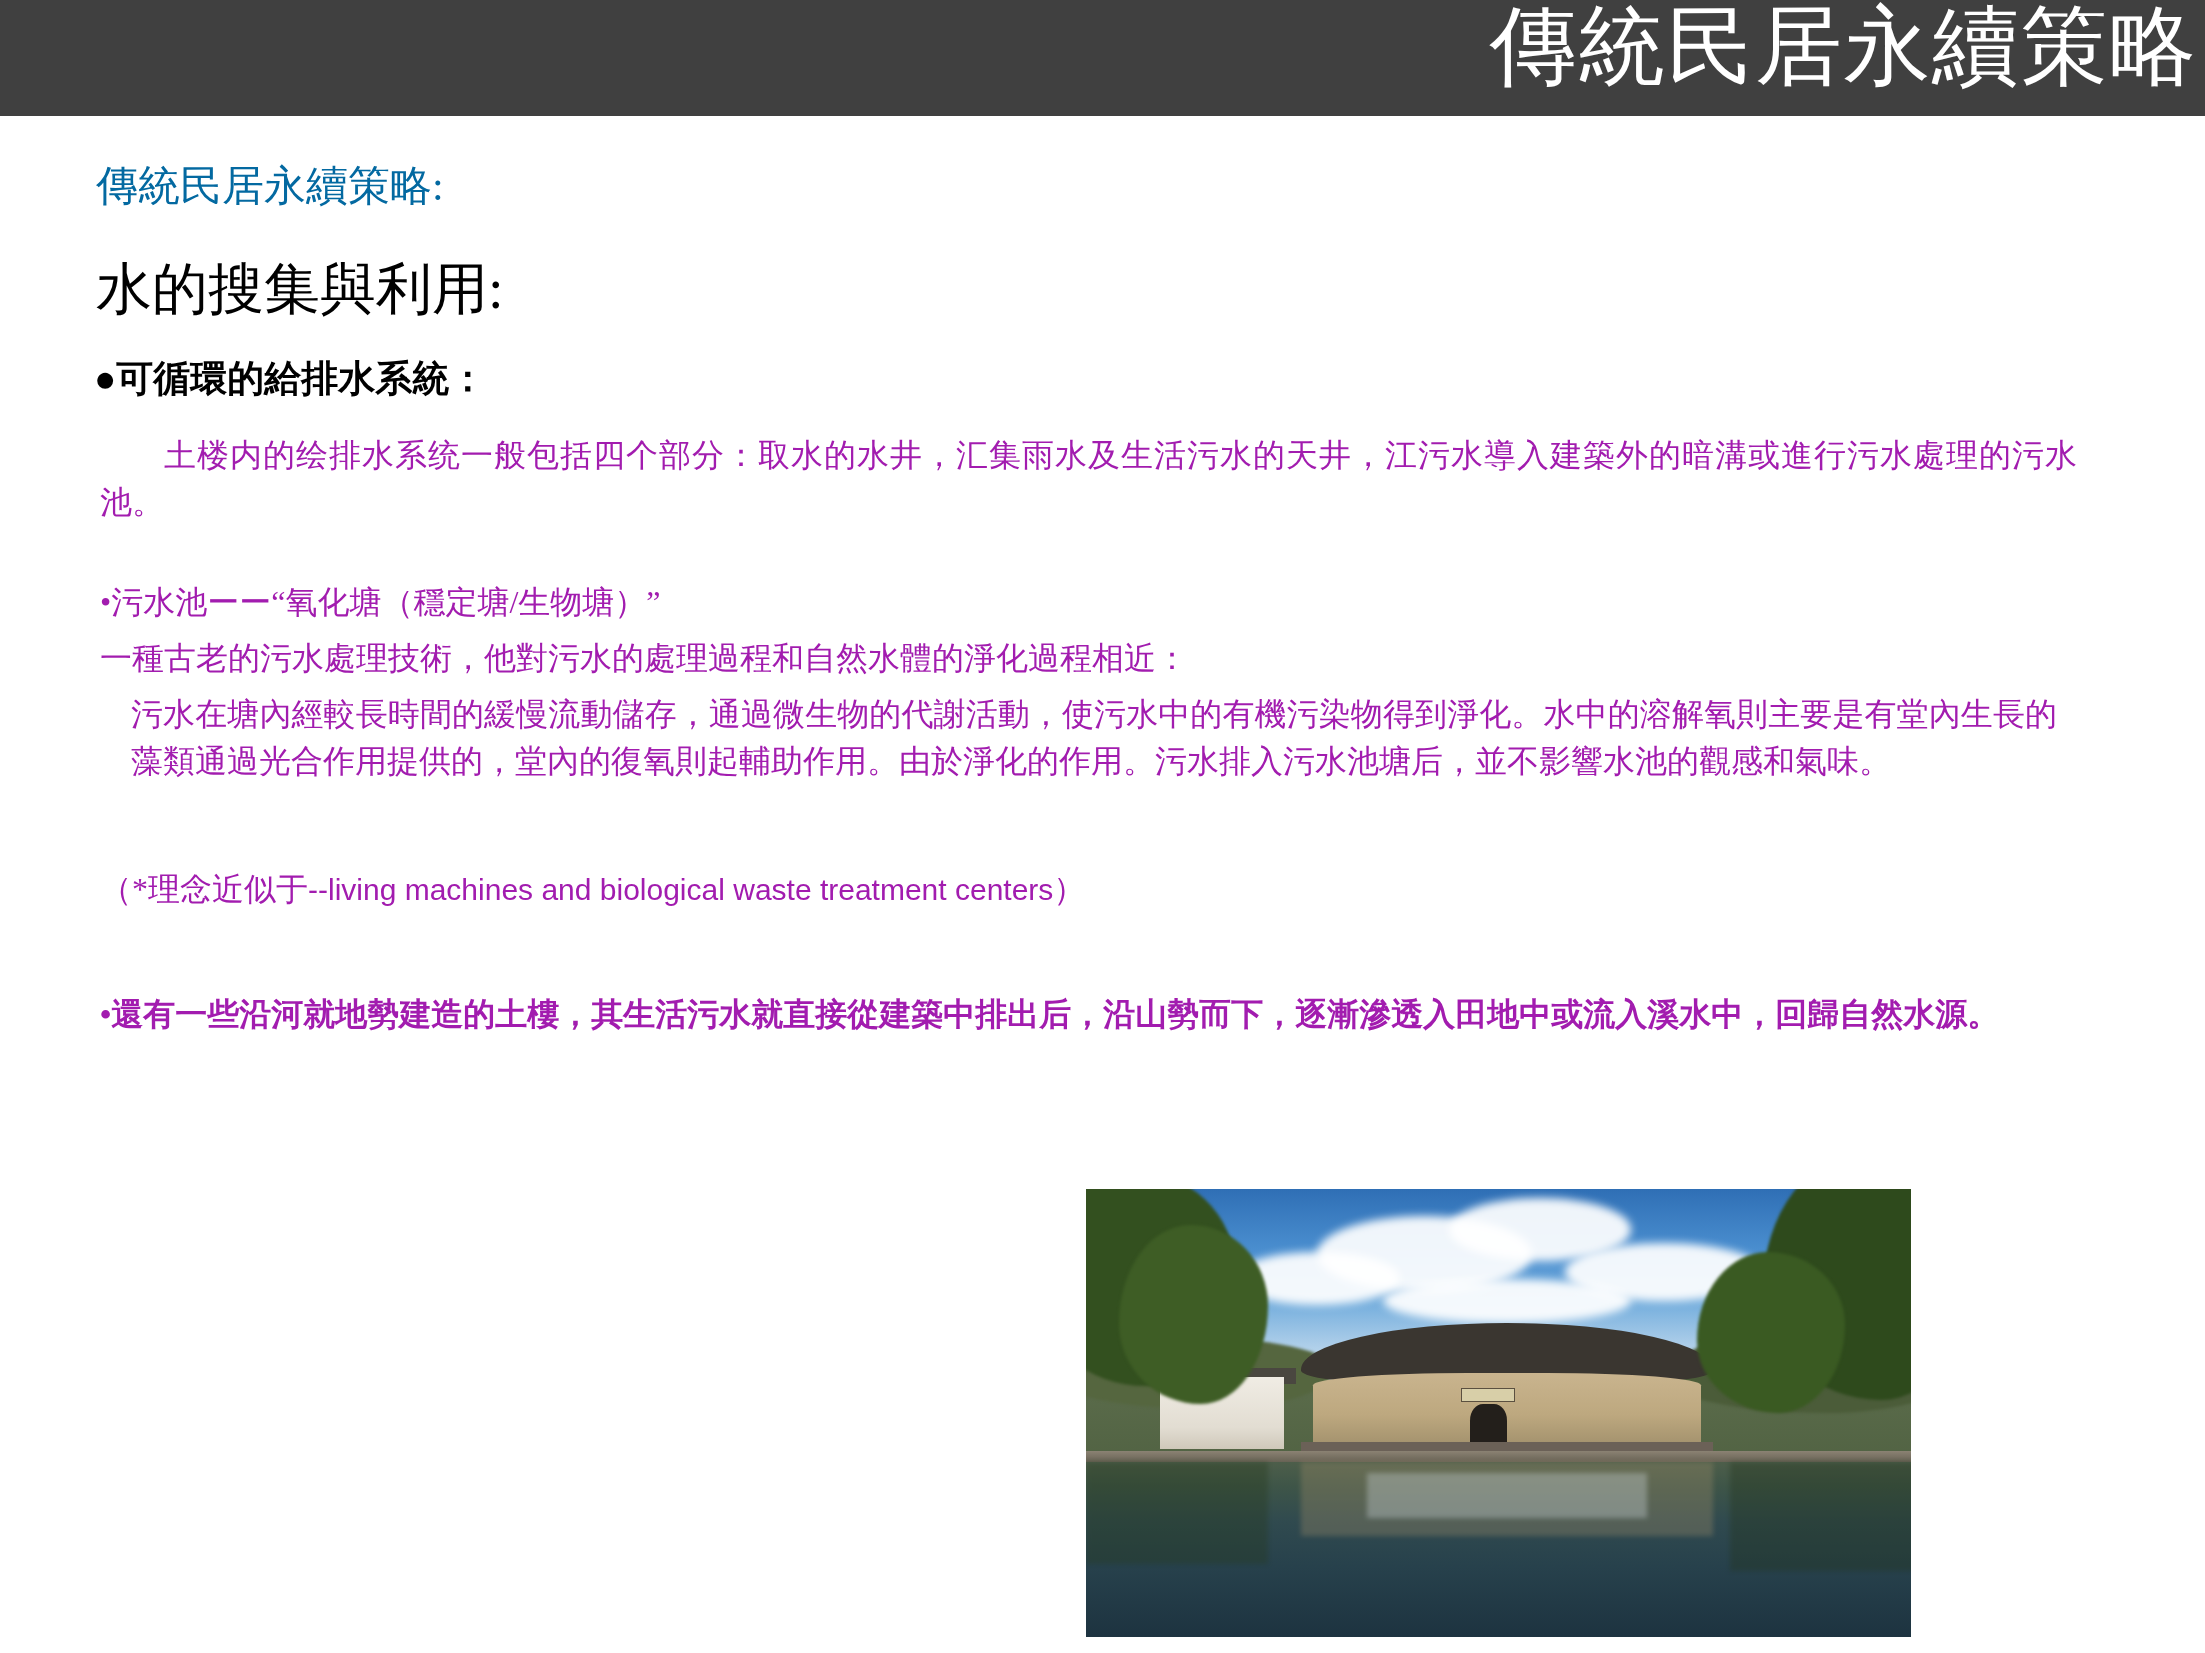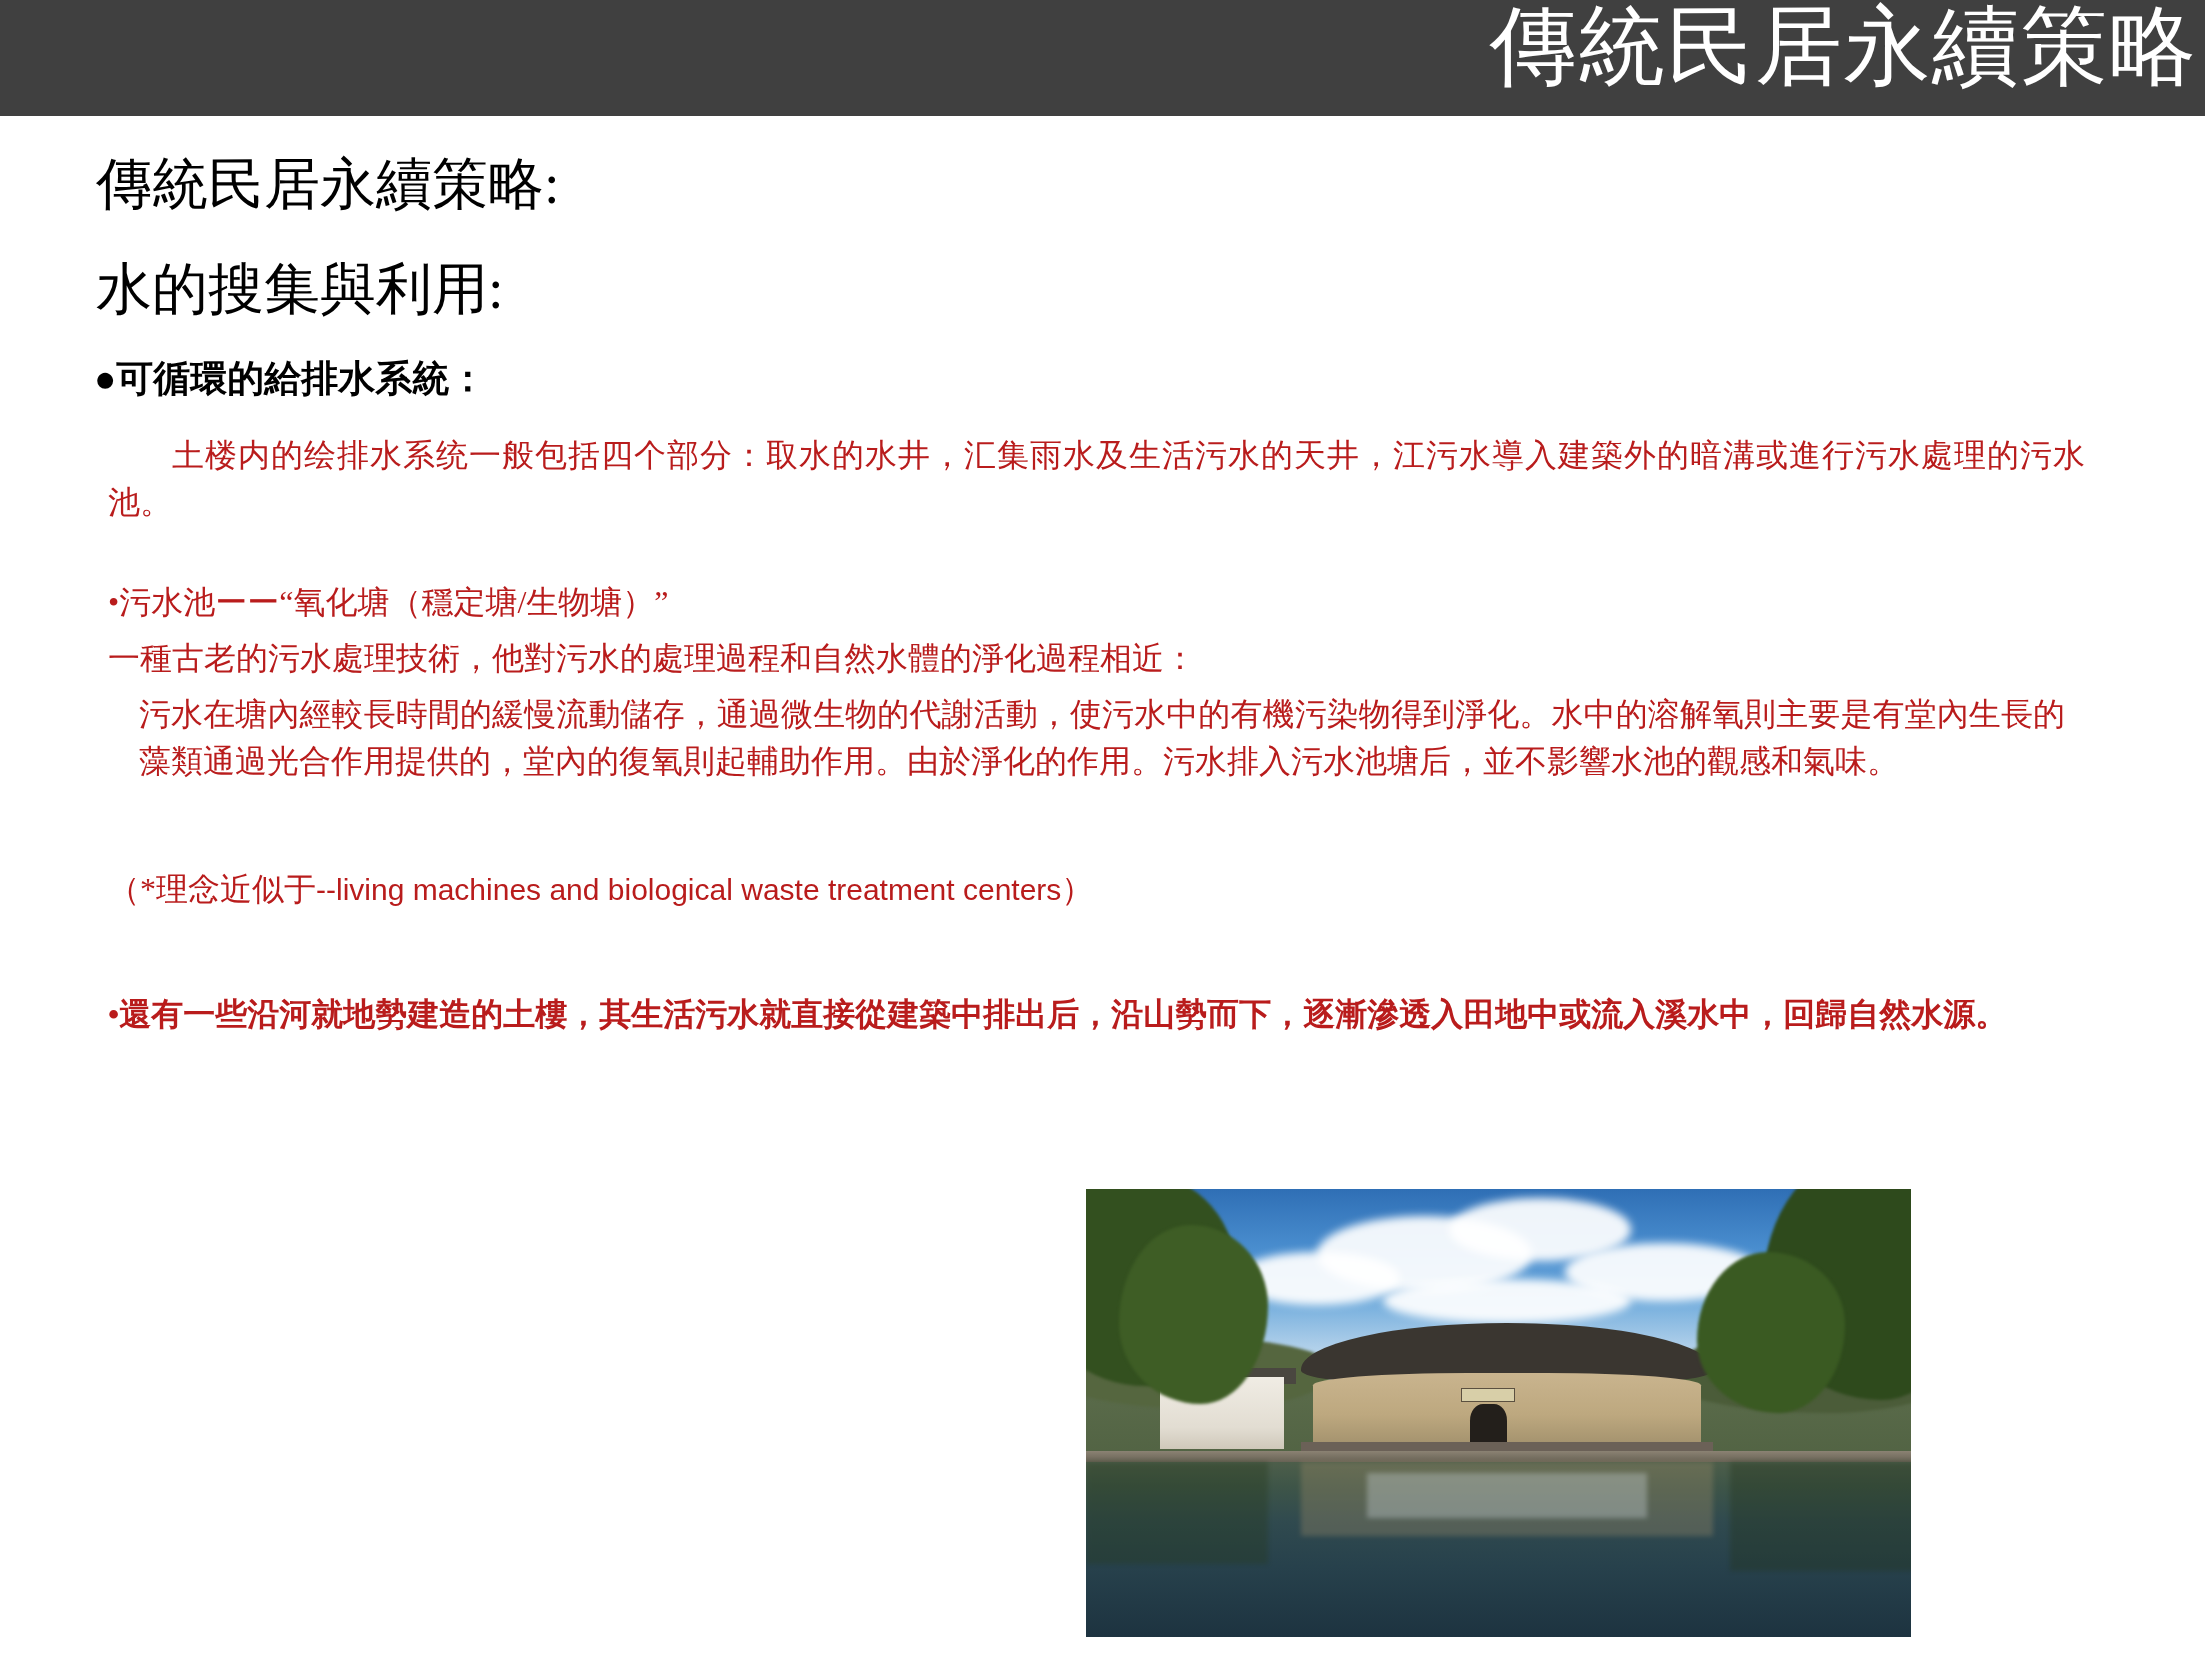--- a/index.html
+++ b/index.html
@@ -44,24 +44,24 @@
     position: absolute;
     top: 116px;
     left: 0;
     width: 2205px;
     height: 1538px;
   }
 
   .heading-1 {
     position: absolute;
     left: 96px;
-    top: 35px;
-    font-size: 56px;
+    top: 45px;
+    font-size: 42px;
     line-height: 1.2;
-    color: #000000;
+    color: #0369a1;
     white-space: nowrap;
   }
   .heading-2 {
     position: absolute;
     left: 96px;
     top: 140px;
     font-size: 56px;
     line-height: 1.2;
     color: #000000;
     white-space: nowrap;
@@ -72,25 +72,25 @@
     top: 241px;
     font-size: 37px;
     font-weight: bold;
     line-height: 1.2;
     color: #000000;
     white-space: nowrap;
   }
 
   .para-block {
     position: absolute;
-    left: 108px;
+    left: 100px;
     width: 1985px;
     font-size: 32px;
     line-height: 1.48;
-    color: #b91c1c;
+    color: #a21caf;
     text-align: justify;
   }
 
   #para-intro { top: 316px; width: 1977px; }
   #para-intro .indent { display: inline-block; width: 63px; }
 
   #para-pond-title { top: 463px; width: 1977px; font-family: Liberation Serif, serif; }
   #para-pond-1 { top: 519px; width: 1977px; }
   #para-pond-2 { top: 575px; width: 1926px; margin-left: 31px; }
   #para-note { top: 750px; width: 1977px; }

